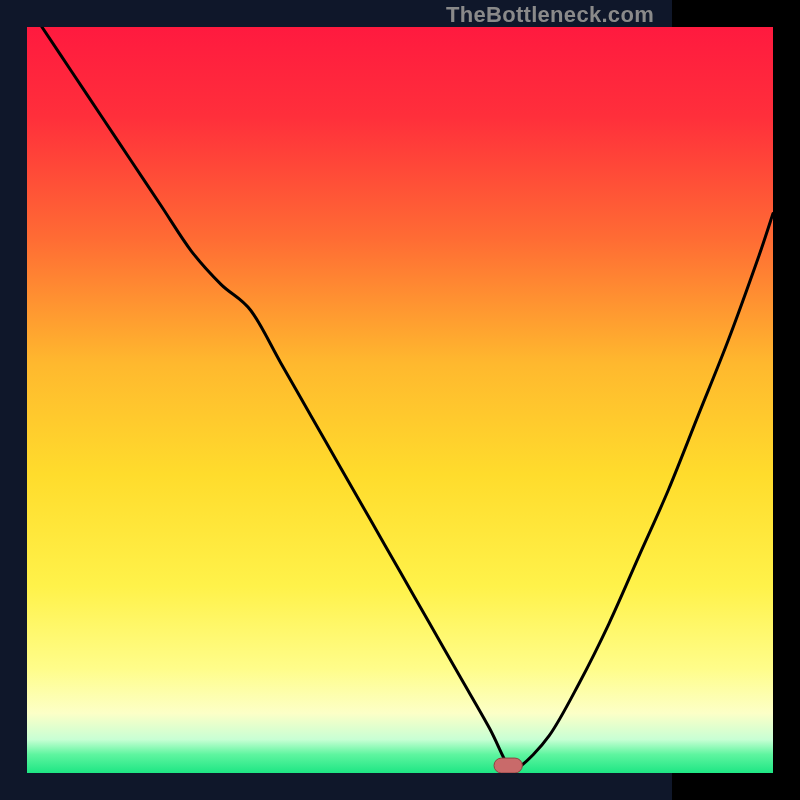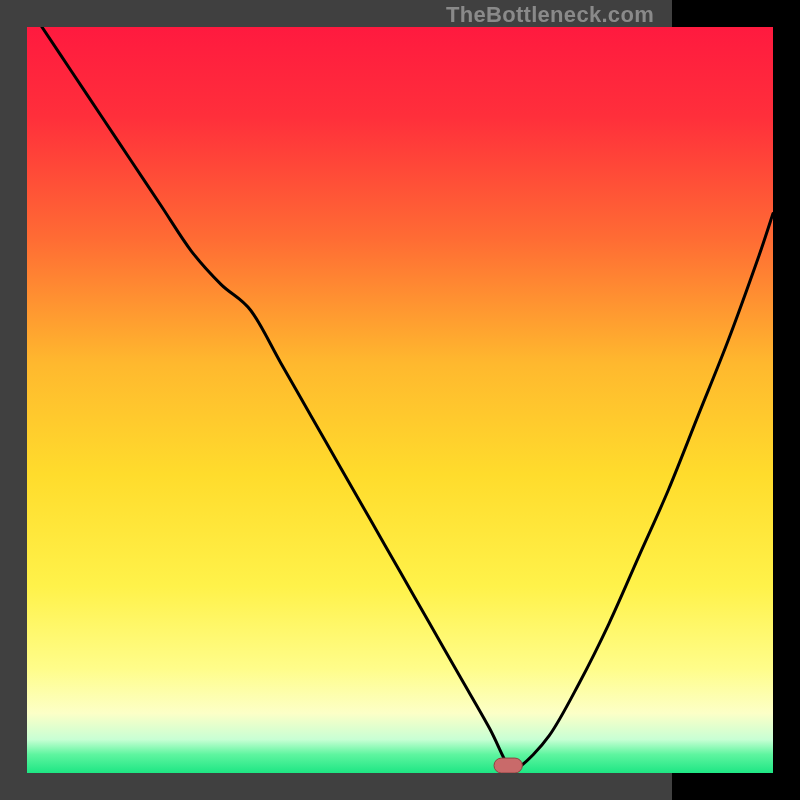--- a/index.html
+++ b/index.html
@@ -7,21 +7,21 @@
     padding: 0;
     width: 800px;
     height: 800px;
     background: #000;
     overflow: hidden;
   }
   .outer {
     position: relative;
     width: 672px;
     height: 800px;
-    background: #404040;
+    background: #0f172a;
   }
   .watermark {
     position: absolute;
     top: 2px;
     right: 18px;
     color: #8a8a8a;
     font-family: Arial, Helvetica, sans-serif;
     font-size: 22px;
     font-weight: 600;
     letter-spacing: 0.3px;

